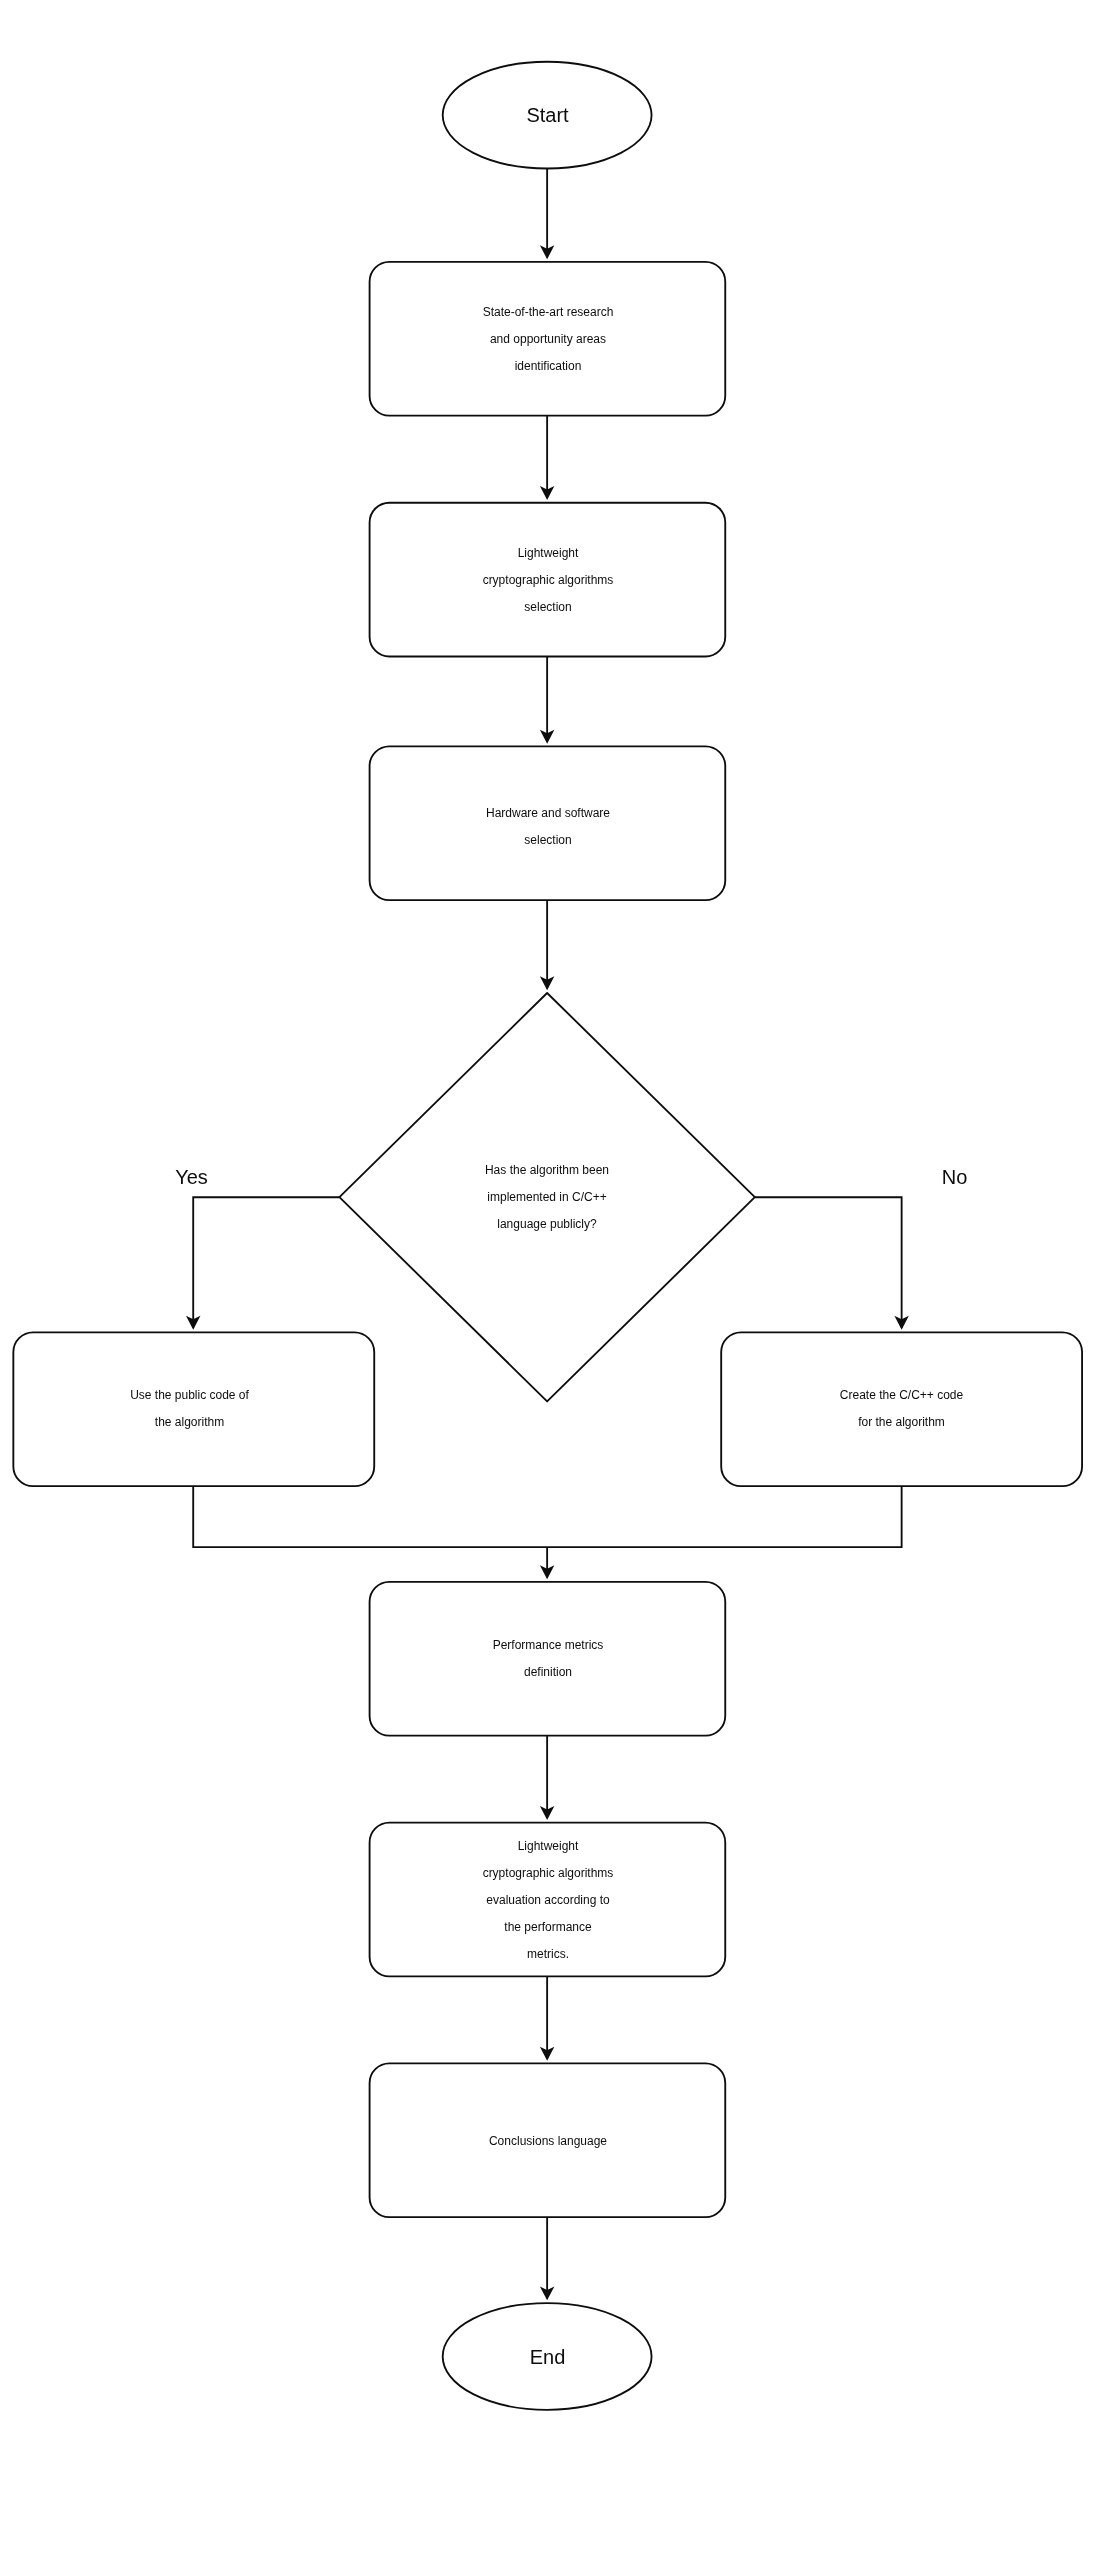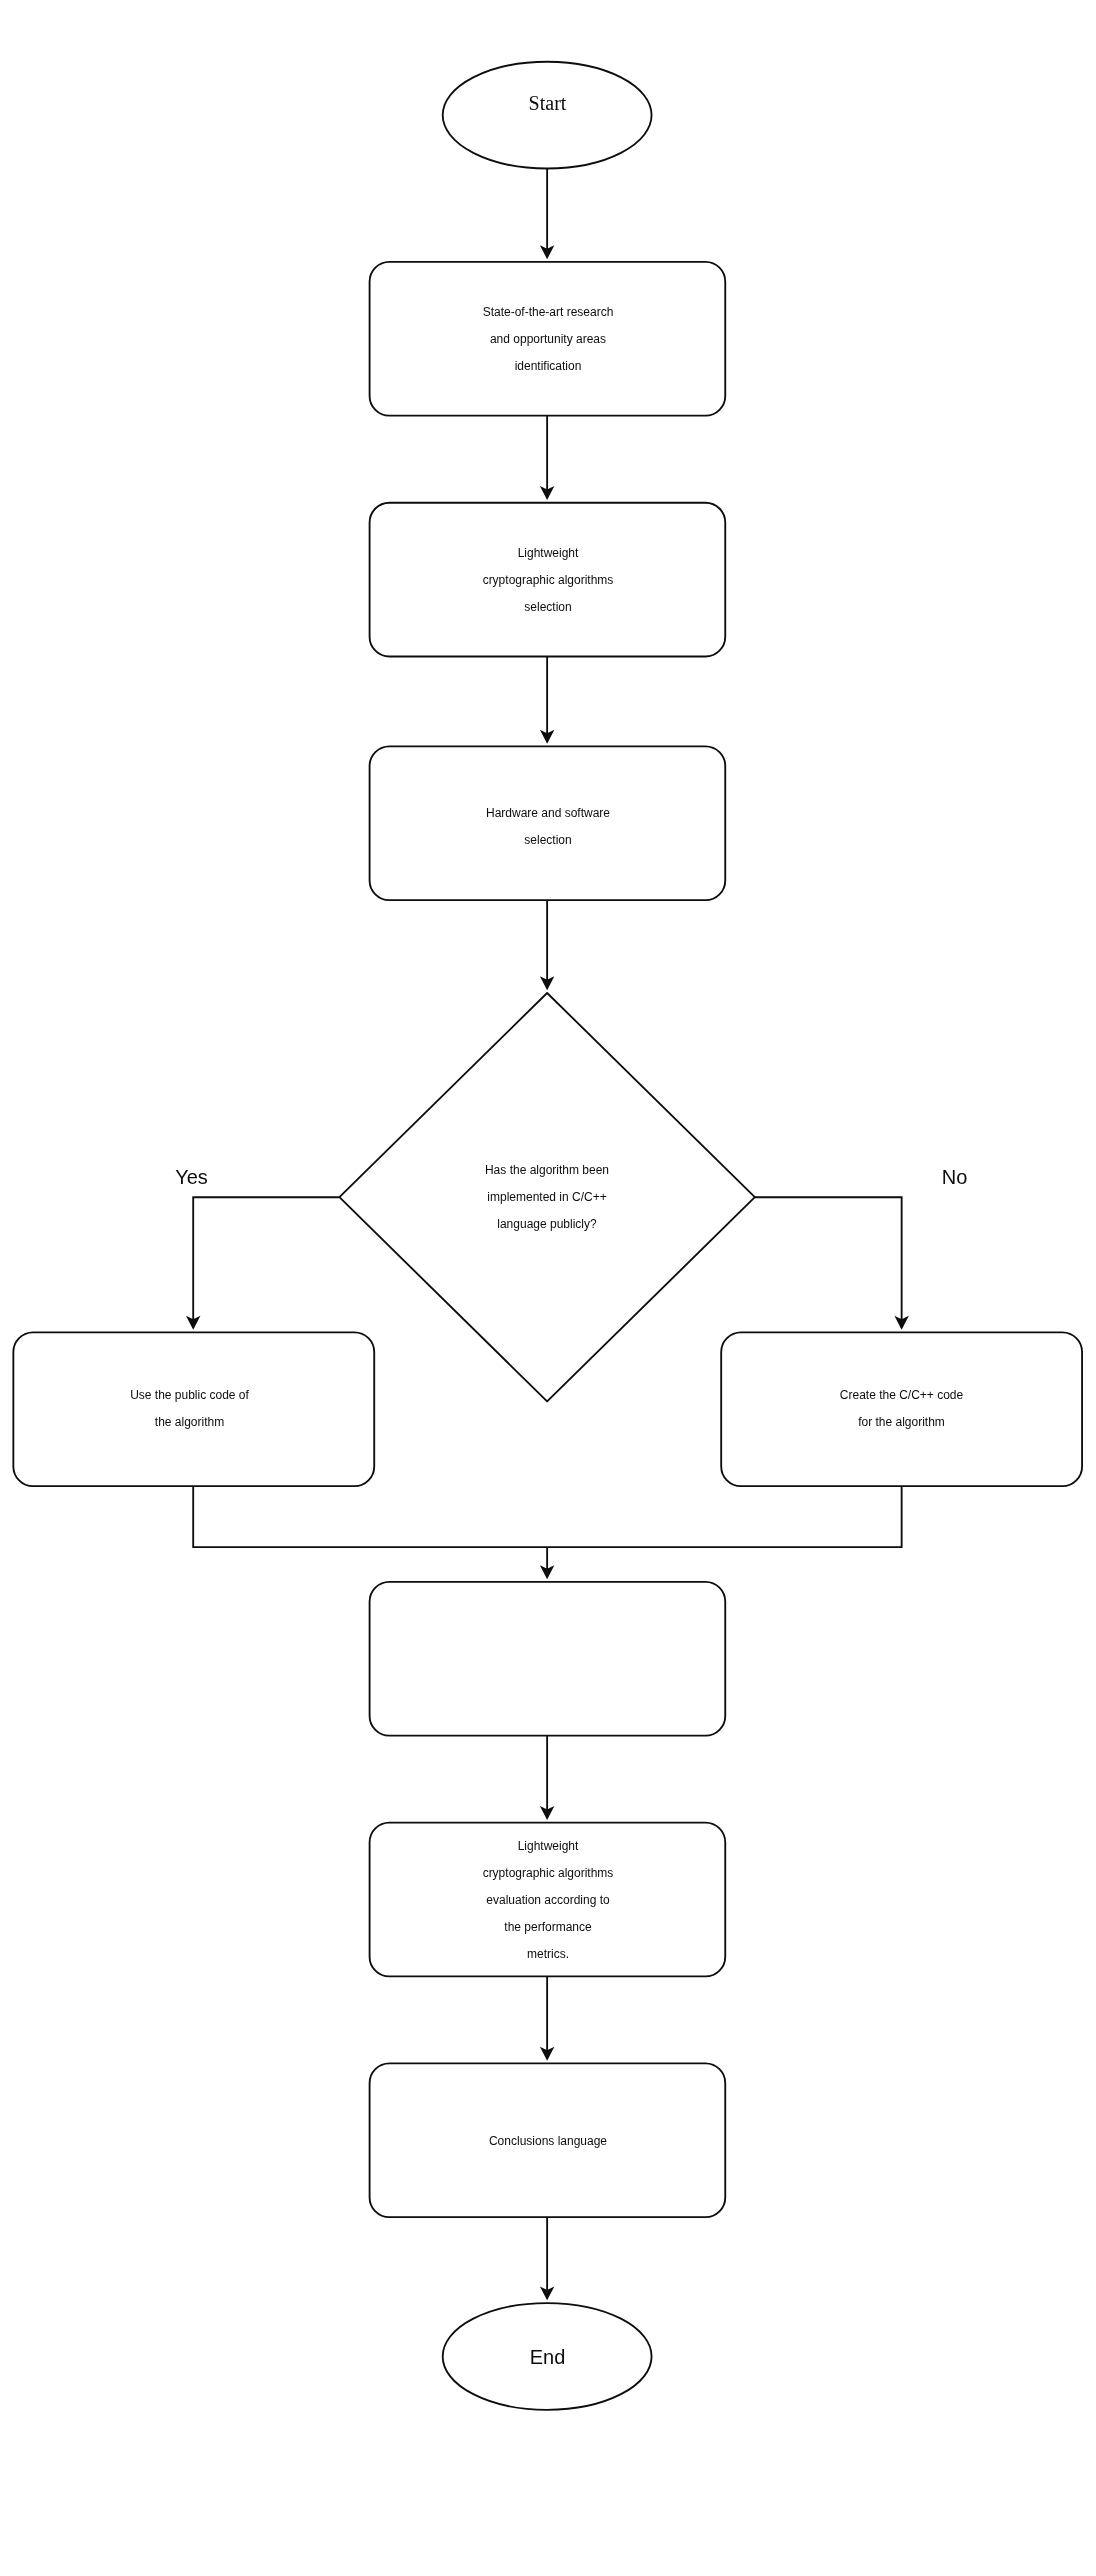--- a/index.html
+++ b/index.html
@@ -111,21 +111,21 @@
       <path d="M 943 2666 L 943 2718" marker-end="url(#arrow)"></path>
 
       <path d="M 943 2991 L 943 3133" marker-end="url(#arrow)"></path>
 
       <path d="M 943 3406 L 943 3548" marker-end="url(#arrow)"></path>
 
       <path d="M 943 3821 L 943 3961" marker-end="url(#arrow)"></path>
     </g>
   </svg>
 
-  <div class="node-label terminal-label" style="left:443px; top:77px; width:209px; height:52px;font-family:Liberation Serif, serif;">Start</div>
+  <div class="node-label terminal-label" style="left:443px; top:89px; width:209px; height:52px;">Start</div>
 
   <div class="node-label" style="left:370px; top:262px; width:356px; height:154px;">State-of-the-art research
 and opportunity areas
 identification</div>
 
   <div class="node-label" style="left:370px; top:503px; width:356px; height:154px;">Lightweight
 cryptographic algorithms
 selection</div>
 
   <div class="node-label" style="left:370px; top:746px; width:356px; height:162px;">Hardware and software
@@ -134,20 +134,22 @@
   <div class="node-label" style="left:373px; top:1120px; width:348px; height:154px;">Has the algorithm been
 implemented in C/C++
 language publicly?</div>
 
   <div class="node-label" style="left:9px; top:1332px; width:361px; height:154px;border-radius:20px;">Use the public code of
 the algorithm</div>
 
   <div class="node-label" style="left:721px; top:1332px; width:361px; height:154px;">Create the C/C++ code
 for the algorithm</div>
 
+  <div class="node-label" style="left:370px; top:1582px; width:356px; height:154px;">Performance metrics
+definition</div>
 
   <div class="node-label" style="left:370px; top:1823px; width:356px; height:154px;">Lightweight
 cryptographic algorithms
 evaluation according to
 the performance
 metrics.</div>
 
   <div class="node-label" style="left:370px; top:2064px; width:356px; height:154px;">Conclusions language</div>
 
   <div class="node-label terminal-label" style="left:443px; top:2331px; width:209px; height:52px;">End</div>

